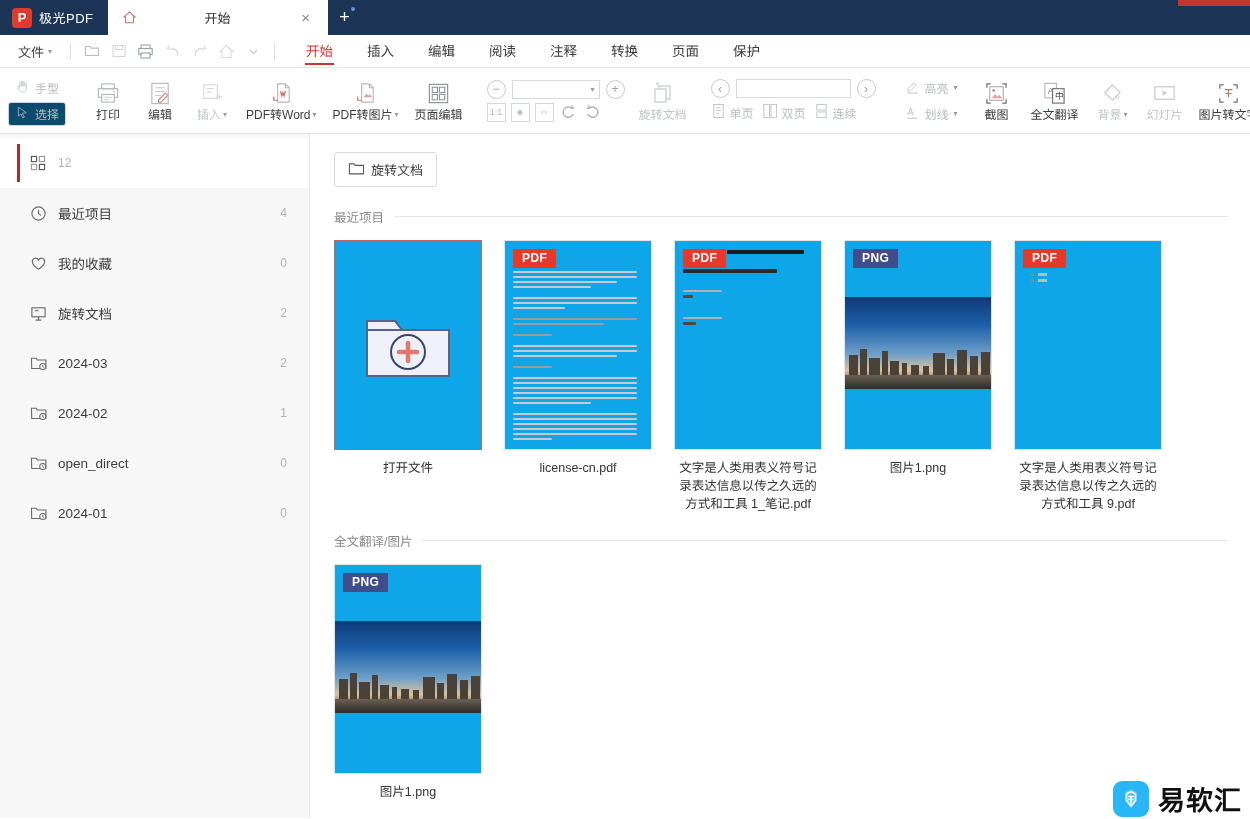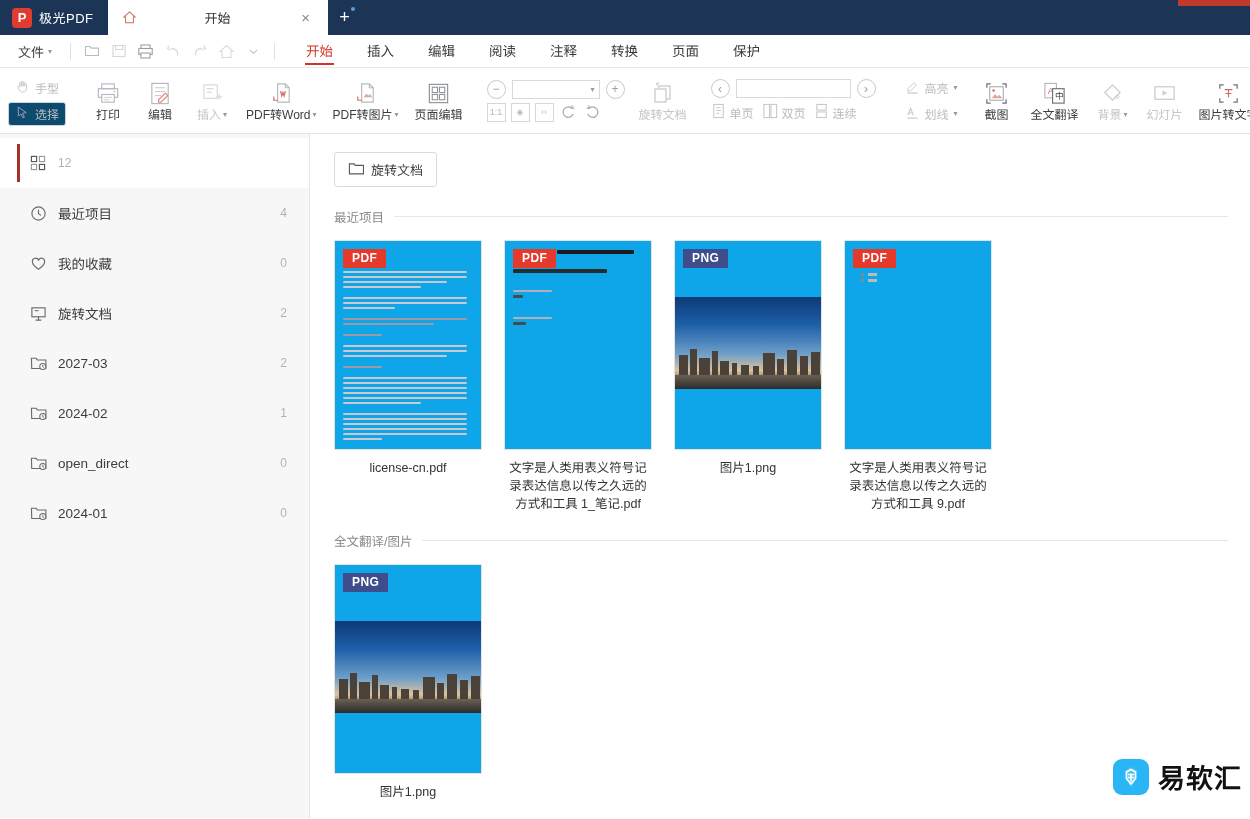--- a/index.html
+++ b/index.html
@@ -206,21 +206,21 @@
   }
   .bld { position: absolute; bottom: 14px; background: #4a4238; }
   .water { position: absolute; left:0; right:0; bottom: 0; height: 14px;
     background: linear-gradient(to bottom, #6b5f52, #2b2b2b); }
 
   
   .folder-add { width: 94px; height: 80px; position: relative; }
 
   
   .watermark {
-    position: absolute; right: 8px; bottom: 22px; display: flex; align-items: center;
+    position: absolute; right: 8px; bottom: 0; display: flex; align-items: center;
     gap: 9px;
   }
   .wm-mark {
     width: 36px; height: 36px; border-radius: 9px; background: #29b6f6;
     display: flex; align-items: center; justify-content: center;
   }
   .wm-text { font-size: 27px; font-weight: bold; color: #111; letter-spacing: 1px; }
 </style>
 </head>
 <body>
@@ -618,21 +618,21 @@
     </div>
 
     <div class="side-item">
       <span class="side-ico">
         <svg width="18" height="17" viewBox="0 0 19 18">
             <path d="M1.5 3.5h5l1.3 1.8h9v9h-15z" fill="none" stroke="#6a6a6a" stroke-width="1.2"></path>
             <circle cx="13.5" cy="12.2" r="3.2" fill="#f7f7f7" stroke="#6a6a6a" stroke-width="1.1"></circle>
             <path d="M13.5 10.4v2l1.3.8" fill="none" stroke="#6a6a6a" stroke-width="1"></path>
           </svg>
       </span>
-      <span class="side-label">2027-03</span>
+      <span class="side-label">2024-03</span>
       <span class="side-count">2</span>
     </div>
 
     <div class="side-item">
       <span class="side-ico">
         <svg width="18" height="17" viewBox="0 0 19 18">
             <path d="M1.5 3.5h5l1.3 1.8h9v9h-15z" fill="none" stroke="#6a6a6a" stroke-width="1.2"></path>
             <circle cx="13.5" cy="12.2" r="3.2" fill="#f7f7f7" stroke="#6a6a6a" stroke-width="1.1"></circle>
             <path d="M13.5 10.4v2l1.3.8" fill="none" stroke="#6a6a6a" stroke-width="1"></path>
           </svg>
@@ -679,20 +679,33 @@
     </div>
 
     
     <div class="section">
       <div class="section-head">
         <span>最近项目</span>
         <span class="section-line"></span>
       </div>
       <div class="card-row">
 
+        <div class="card open-file">
+          <div class="card-thumb">
+            <span class="folder-add">
+              <svg width="94" height="80" viewBox="0 0 94 80">
+                <path d="M6 16h28l7 9h47v46H6z" fill="#eef0fa" stroke="#5a6286" stroke-width="2"></path>
+                <path d="M6 16h28l7 9H6z" fill="#eef0fa" stroke="#5a6286" stroke-width="2"></path>
+                <circle cx="47" cy="47" r="17" fill="#eef0fa" stroke="#3c4463" stroke-width="2"></circle>
+                <path d="M47 38v18M38 47h18" stroke="#e2796c" stroke-width="4.5" stroke-linecap="round"></path>
+              </svg>
+            </span>
+          </div>
+          <div class="card-title">打开文件</div>
+        </div>
 
         <div class="card">
           <div class="card-thumb">
             <span class="badge pdf">PDF</span>
             <div class="doc-lines" style="top:30px;">
               <div class="dl s95"></div>
                 <div class="dl s95"></div>
                 <div class="dl s80"></div>
                 <div class="dl s60 gap"></div>
               <div class="dl s95"></div>

